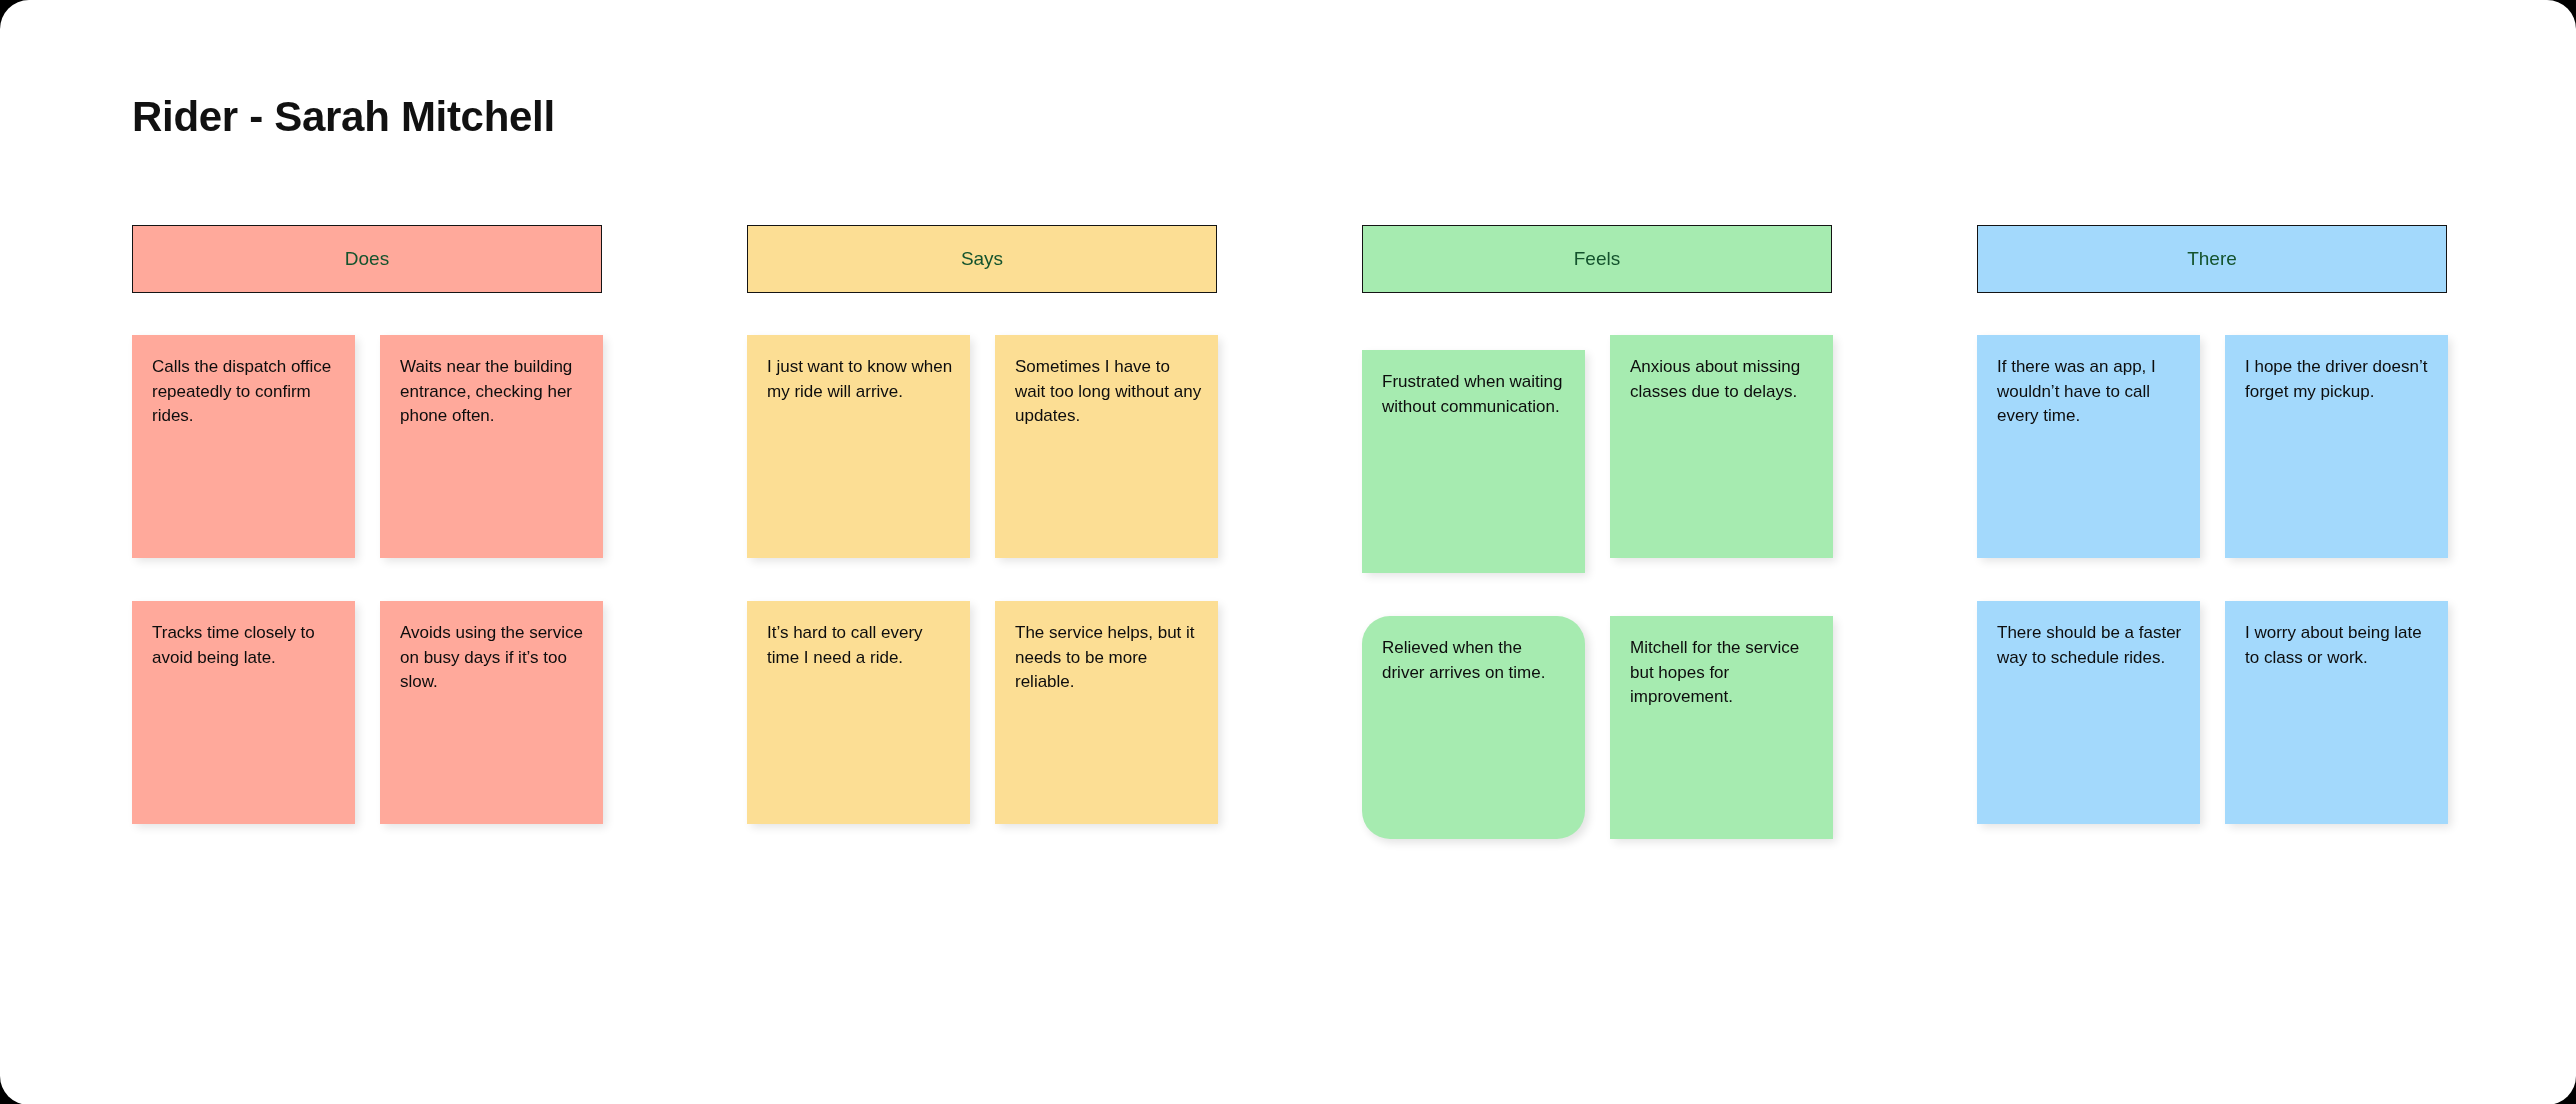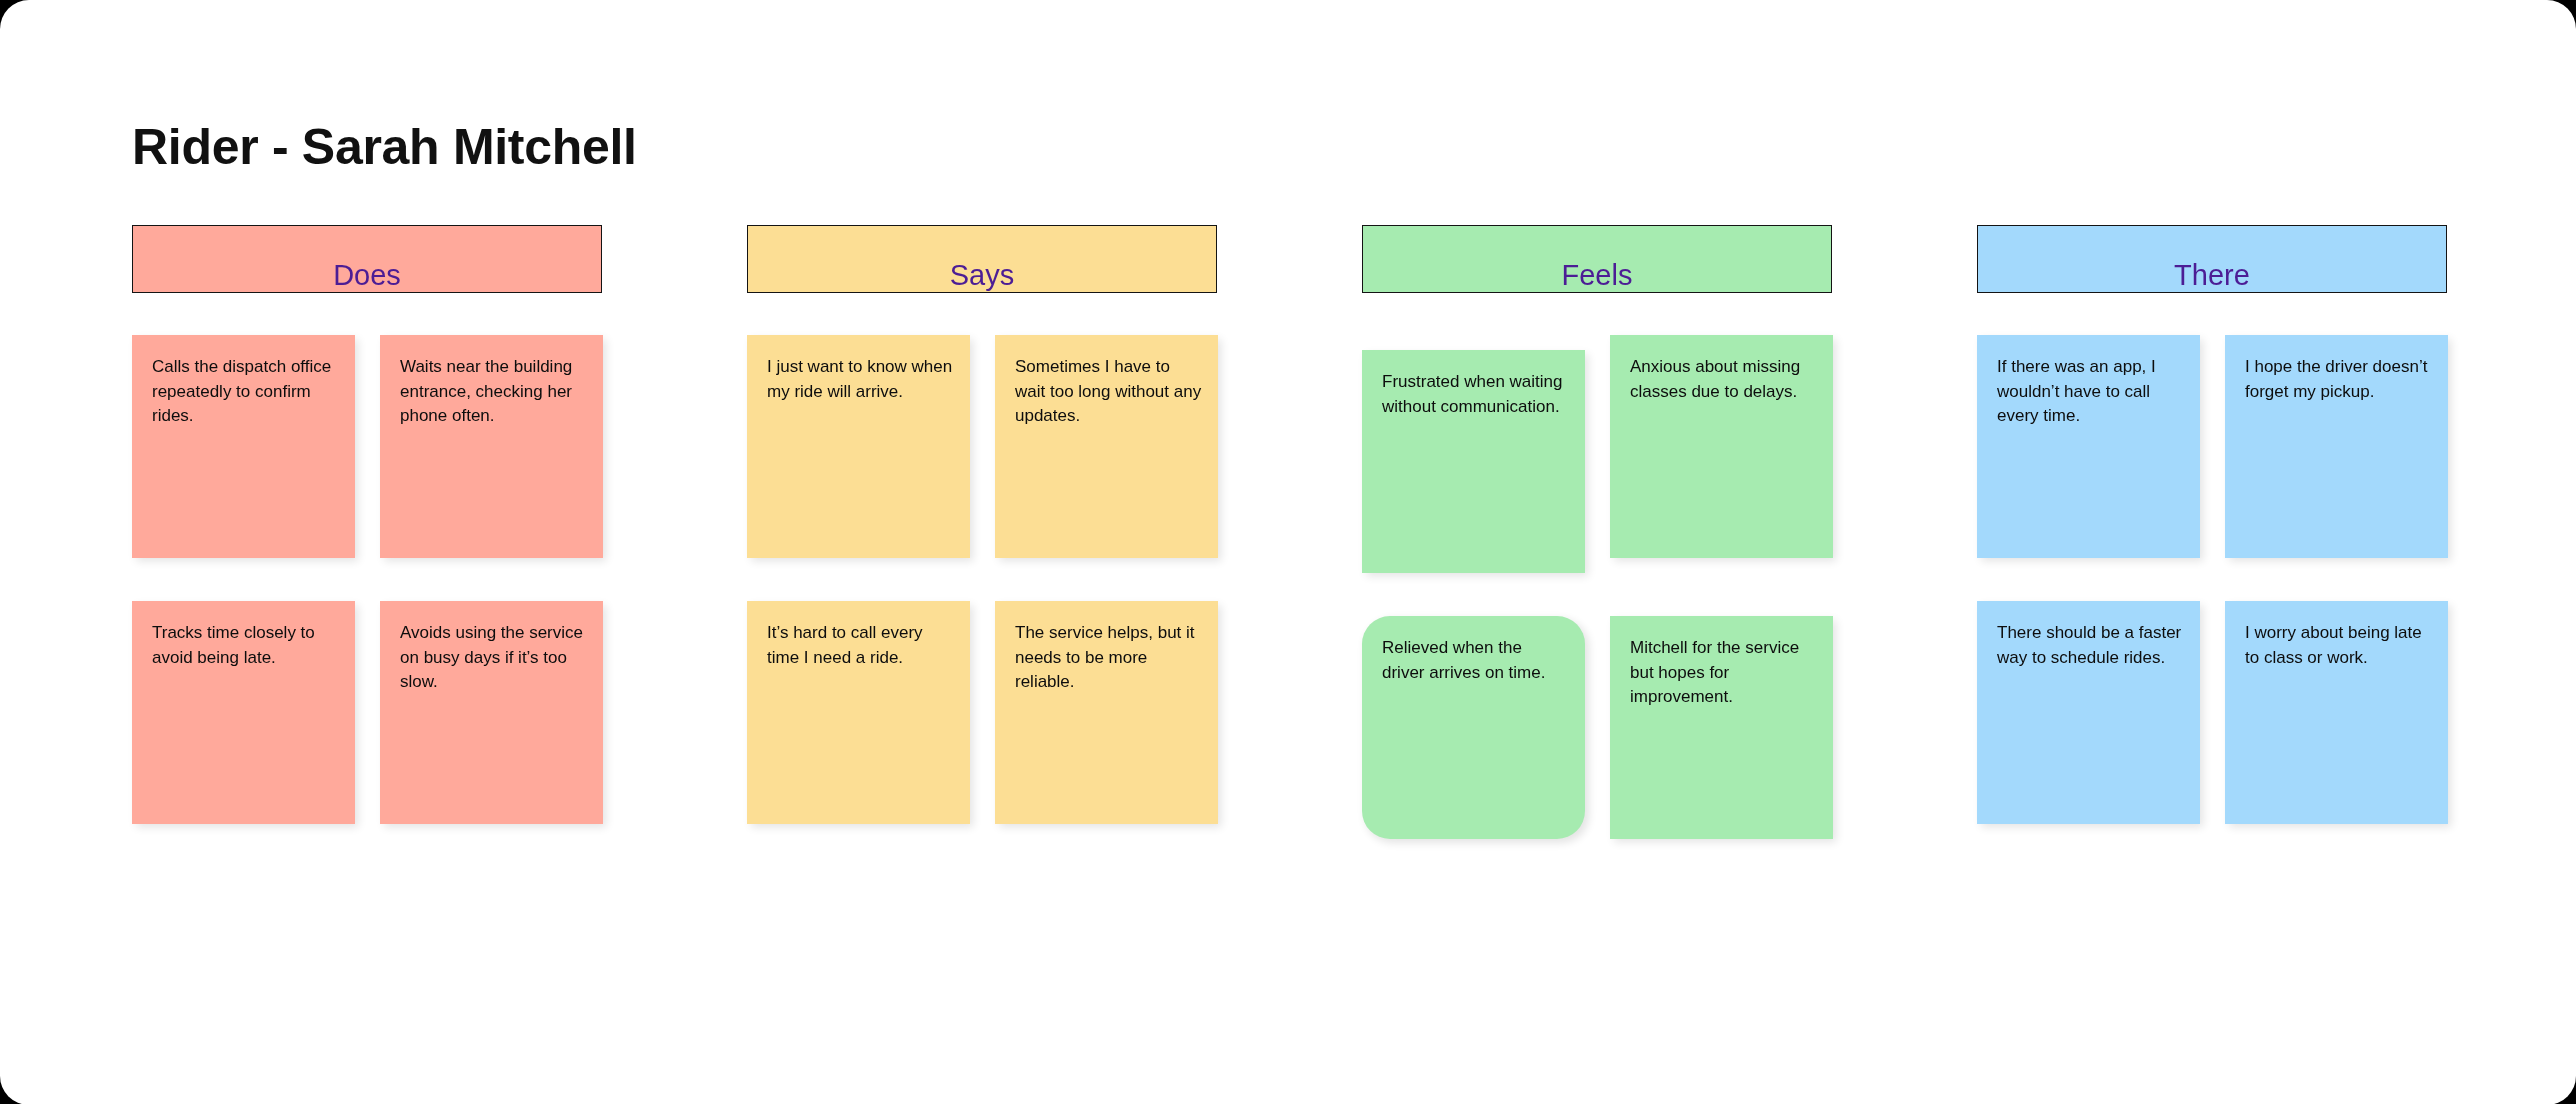--- a/index.html
+++ b/index.html
@@ -23,26 +23,25 @@
     background: #FFFFFF;
     border-radius: 29px;
     overflow: hidden;
     box-sizing: border-box;
   }
 
   #page-title {
     position: absolute;
     left: 132px;
     top: 93px;
-    font-size: 50px;
+    font-size: 42px;
     font-weight: 700;
     color: #111111;
     letter-spacing: -0.3px;
     white-space: nowrap;
-    margin-top: 25px;
   }
 
   #board {
     position: absolute;
     left: 132px;
     top: 225px;
     width: 2314px;
     display: grid;
     grid-template-columns: repeat(4, 470px);
     column-gap: 145px;
@@ -51,24 +50,24 @@
   .column {
     display: flex;
     flex-direction: column;
   }
 
   .column-header {
     height: 68px;
     border: 1.9px solid #141414;
     box-sizing: border-box;
     display: flex;
-    align-items: flex-end;
+    align-items: center;
     justify-content: center;
-    font-size: 29px;
-    color: #4c1d95;
+    font-size: 19px;
+    color: #14532d;
     font-weight: 400;
   }
 
   .notes-grid {
     margin-top: 42px;
     display: grid;
     grid-template-columns: repeat(2, 223px);
     column-gap: 25px;
     row-gap: 43px;
   }

